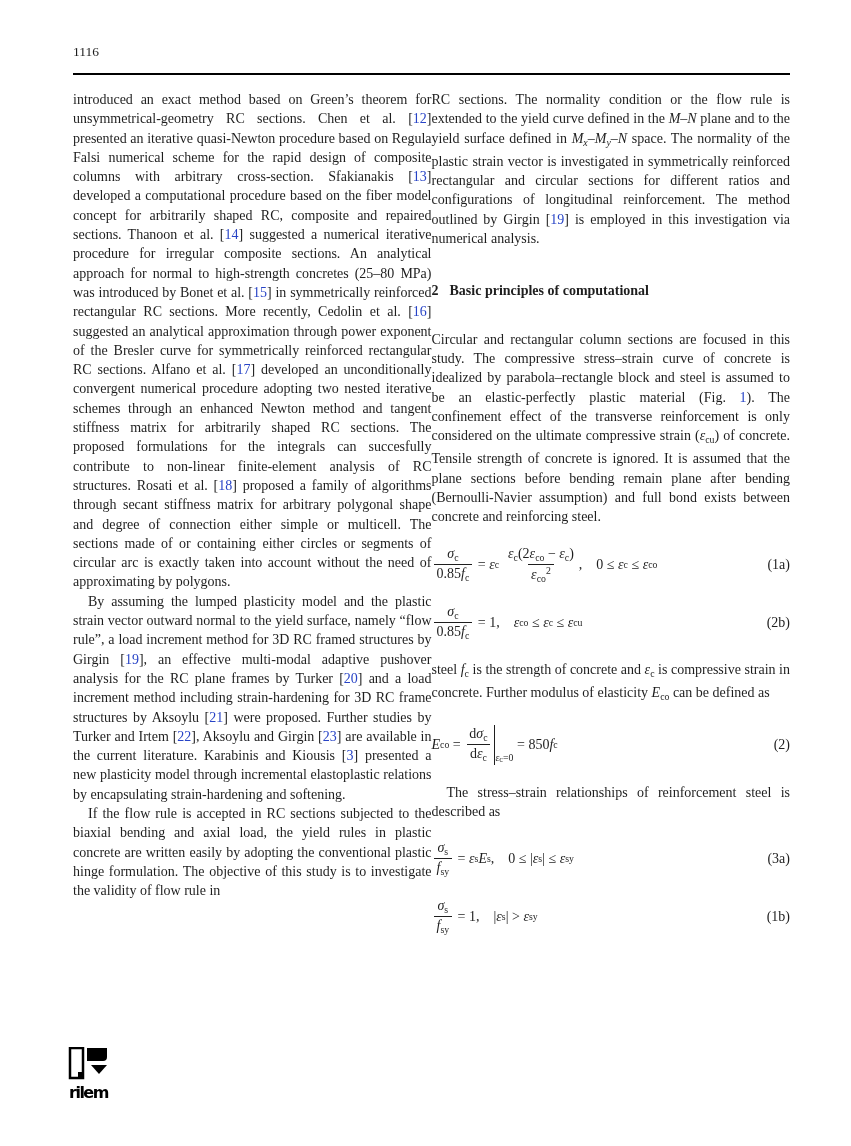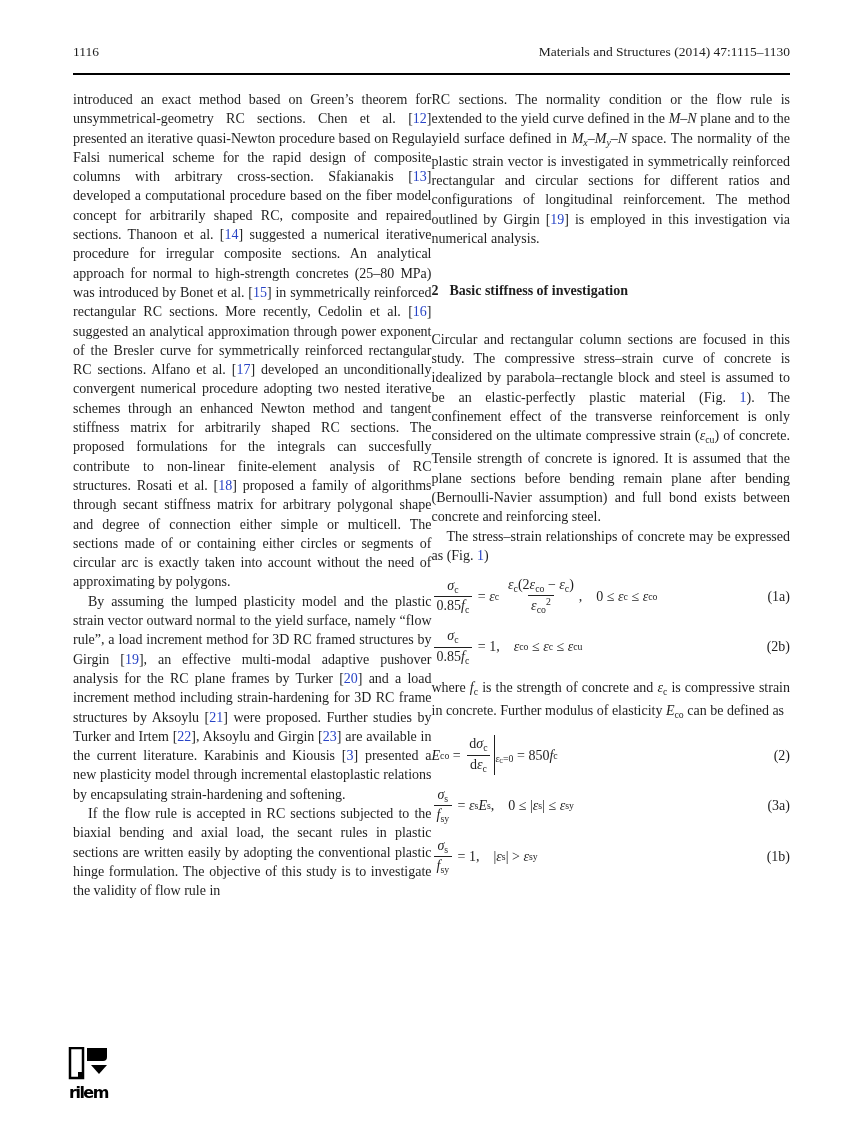--- a/index.html
+++ b/index.html
@@ -13,56 +13,54 @@
   .columns{position:absolute;top:90px;left:73px;right:61px;display:flex;}
   .col{flex:1;min-width:0;font-size:14px;line-height:19.3px;text-align:justify;}
   p.para{margin:0;}
   p.indent{text-indent:15px;}
   .heading{font-weight:bold;margin:33px 0 29px 0;display:flex;gap:11px;text-align:left;}
   .cite{color:#2743c6;text-decoration:none;cursor:pointer;}
   .it{font-style:italic;}
   .sub{font-size:70%;vertical-align:-0.3em;}
   .sub2{font-size:60%;vertical-align:-0.5em;}
   .sup{font-size:70%;vertical-align:0.5em;}
-  .eq{display:flex;align-items:center;margin:11px 0;}
+  .eq{display:flex;align-items:center;margin:18px 0;}
   .eq-main{display:inline-flex;align-items:center;}
   .eq-main span{white-space:pre;}
   .eq-label{margin-left:auto;white-space:pre;}
   .frac{display:inline-flex;flex-direction:column;align-items:center;margin:0 2px;}
   .frac .num,.frac .den{display:block;padding:0 3px;line-height:1.25;text-align:center;}
   .frac .den{border-top:1.2px solid #1e1e1e;}
-  .evalbar{display:inline-flex;align-items:center;margin-left:2px;}
+  .evalbar{display:inline-flex;align-items:flex-end;margin-left:2px;}
   .barline{width:0;border-left:1.3px solid #1e1e1e;height:40px;display:inline-block;}
   .barsub{margin-bottom:-5px;}
   .gap{display:inline-block;}
   .logo{position:absolute;left:68px;top:1047px;width:46px;height:58px;}
 </style>
 </head>
 <body>
 
 <div class="header">
   <span>1116</span>
-  <span>Materials and Structures (2014) 47:1115–1130</span>
 </div>
 <div class="rule"></div>
 
 <div class="columns">
   <div class="col">
       <p class="para"><span>introduced an exact method based on Green’s theorem for unsymmetrical-geometry RC sections. Chen et al. [</span><a class="cite">12</a><span>] presented an iterative quasi-Newton procedure based on Regula Falsi numerical scheme for the rapid design of composite columns with arbitrary cross-section. Sfakianakis [</span><a class="cite">13</a><span>] developed a computational procedure based on the fiber model concept for arbitrarily shaped RC, composite and repaired sections. Thanoon et al. [</span><a class="cite">14</a><span>] suggested a numerical iterative procedure for irregular composite sections. An analytical approach for normal to high-strength concretes (25–80 MPa) was introduced by Bonet et al. [</span><a class="cite">15</a><span>] in symmetrically reinforced rectangular RC sections. More recently, Cedolin et al. [</span><a class="cite">16</a><span>] suggested an analytical approximation through power exponent of the Bresler curve for symmetrically reinforced rectangular RC sections. Alfano et al. [</span><a class="cite">17</a><span>] developed an unconditionally convergent numerical procedure adopting two nested iterative schemes through an enhanced Newton method and tangent stiffness matrix for arbitrarily shaped RC sections. The proposed formulations for the integrals can succesfully contribute to non-linear finite-element analysis of RC structures. Rosati et al. [</span><a class="cite">18</a><span>] proposed a family of algorithms through secant stiffness matrix for arbitrary polygonal shape and degree of connection either simple or multicell. The sections made of or containing either circles or segments of circular arc is exactly taken into account without the need of approximating by polygons.</span></p>
       <p class="para indent"><span>By assuming the lumped plasticity model and the plastic strain vector outward normal to the yield surface, namely “flow rule”, a load increment method for 3D RC framed structures by Girgin [</span><a class="cite">19</a><span>], an effective multi-modal adaptive pushover analysis for the RC plane frames by Turker [</span><a class="cite">20</a><span>] and a load increment method including strain-hardening for 3D RC frame structures by Aksoylu [</span><a class="cite">21</a><span>] were proposed. Further studies by Turker and Irtem [</span><a class="cite">22</a><span>], Aksoylu and Girgin [</span><a class="cite">23</a><span>] are available in the current literature. Karabinis and Kiousis [</span><a class="cite">3</a><span>] presented a new plasticity model through incremental elastoplastic relations by encapsulating strain-hardening and softening.</span></p>
-      <p class="para indent"><span>If the flow rule is accepted in RC sections subjected to the biaxial bending and axial load, the secant rules in plastic sections are written easily by adopting the conventional plastic hinge formulation. The objective of this study is to investigate the validity of flow rule in</span></p>
+      <p class="para indent"><span>If the flow rule is accepted in RC sections subjected to the biaxial bending and axial load, the yield rules in plastic concrete are written easily by adopting the conventional plastic hinge formulation. The objective of this study is to investigate the validity of flow rule in</span></p>
     </div>
   <div class="col">
       <p class="para"><span>RC sections. The normality condition or the flow rule is extended to the yield curve defined in the </span><span class="it">M</span><span>–</span><span class="it">N</span><span> plane and to the yield surface defined in </span><span class="it">M</span><span class="it sub">x</span><span>–</span><span class="it">M</span><span class="it sub">y</span><span>–</span><span class="it">N</span><span> space. The normality of the plastic strain vector is investigated in symmetrically reinforced rectangular and circular sections for different ratios and configurations of longitudinal reinforcement. The method outlined by Girgin [</span><a class="cite">19</a><span>] is employed in this investigation via numerical analysis.</span></p>
       <div class="heading">
         <span>2</span>
-        <span>Basic stiffness of investigation</span>
+        <span>Basic principles of computational</span>
       </div>
       <p class="para"><span>Circular and rectangular column sections are focused in this study. The compressive stress–strain curve of concrete is idealized by parabola–rectangle block and steel is assumed to be an elastic-perfectly plastic material (Fig. </span><a class="cite">1</a><span>). The confinement effect of the transverse reinforcement is only considered on the ultimate compressive strain (</span><span class="it">ε</span><span class="sub">cu</span><span>) of concrete. Tensile strength of concrete is ignored. It is assumed that the plane sections before bending remain plane after bending (Bernoulli-Navier assumption) and full bond exists between concrete and reinforcing steel.</span></p>
-      <p class="para indent"><span>The stress–strain relationships of concrete may be expressed as (Fig. </span><a class="cite">1</a><span>)</span></p>
       <div class="eq">
         <span class="eq-main">
           <span class="frac"><span class="num"><span class="it" style="white-space: pre;">σ</span><span class="sub" style="white-space: pre;">c</span></span><span class="den"><span style="white-space: pre;">0.85</span><span class="it" style="white-space: pre;">f</span><span class="sub" style="white-space: pre;">c</span></span></span>
           <span style="white-space: pre;"> = </span>
           <span class="it" style="white-space: pre;">ε</span>
           <span class="sub" style="white-space: pre;">c</span>
           <span class="gap" style="width: 4px;"></span>
           <span class="frac"><span class="num"><span class="it" style="white-space: pre;">ε</span><span class="sub" style="white-space: pre;">c</span><span style="white-space: pre;">(2</span><span class="it" style="white-space: pre;">ε</span><span class="sub" style="white-space: pre;">co</span><span style="white-space: pre;"> − </span><span class="it" style="white-space: pre;">ε</span><span class="sub" style="white-space: pre;">c</span><span style="white-space: pre;">)</span></span><span class="den"><span class="it" style="white-space: pre;">ε</span><span class="sub" style="white-space: pre;">co</span><span class="sup" style="white-space: pre;">2</span></span></span>
           <span style="white-space: pre;">,</span>
           <span class="gap" style="width: 14px;"></span>
@@ -84,34 +82,35 @@
           <span class="sub" style="white-space: pre;">co</span>
           <span style="white-space: pre;"> ≤ </span>
           <span class="it" style="white-space: pre;">ε</span>
           <span class="sub" style="white-space: pre;">c</span>
           <span style="white-space: pre;"> ≤ </span>
           <span class="it" style="white-space: pre;">ε</span>
           <span class="sub" style="white-space: pre;">cu</span>
         </span>
         <span class="eq-label">(2b)</span>
       </div>
-      <p class="para"><span>where </span><span class="it">f</span><span class="sub">c</span><span> is the strength of concrete and </span><span class="it">ε</span><span class="sub">c</span><span> is compressive strain in concrete. Further modulus of elasticity </span><span class="it">E</span><span class="sub">co</span><span> can be defined as</span></p>
+      <p class="para"><span>steel </span><span class="it">f</span><span class="sub">c</span><span> is the strength of concrete and </span><span class="it">ε</span><span class="sub">c</span><span> is compressive strain in concrete. Further modulus of elasticity </span><span class="it">E</span><span class="sub">co</span><span> can be defined as</span></p>
       <div class="eq">
         <span class="eq-main">
           <span class="it" style="white-space: pre;">E</span>
           <span class="sub" style="white-space: pre;">co</span>
           <span style="white-space: pre;"> = </span>
           <span class="frac"><span class="num"><span style="white-space: pre;">d</span><span class="it" style="white-space: pre;">σ</span><span class="sub" style="white-space: pre;">c</span></span><span class="den"><span style="white-space: pre;">d</span><span class="it" style="white-space: pre;">ε</span><span class="sub" style="white-space: pre;">c</span></span></span>
           <span class="evalbar"><span class="barline"></span><span class="barsub"><span class="it sub" style="white-space: pre;">ε</span><span class="sub2" style="white-space: pre;">c</span><span class="sub" style="white-space: pre;">=0</span></span></span>
           <span style="white-space: pre;"> = 850</span>
           <span class="it" style="white-space: pre;">f</span>
           <span class="sub" style="white-space: pre;">c</span>
         </span>
         <span class="eq-label">(2)</span>
       </div>
+      <p class="para indent"><span>The stress–strain relationships of reinforcement steel is described as</span></p>
       <div class="eq">
         <span class="eq-main">
           <span class="frac"><span class="num"><span class="it" style="white-space: pre;">σ</span><span class="sub" style="white-space: pre;">s</span></span><span class="den"><span class="it" style="white-space: pre;">f</span><span class="sub" style="white-space: pre;">sy</span></span></span>
           <span style="white-space: pre;"> = </span>
           <span class="it" style="white-space: pre;">ε</span>
           <span class="sub" style="white-space: pre;">s</span>
           <span class="it" style="white-space: pre;">E</span>
           <span class="sub" style="white-space: pre;">s</span>
           <span style="white-space: pre;">,</span>
           <span class="gap" style="width: 14px;"></span>

